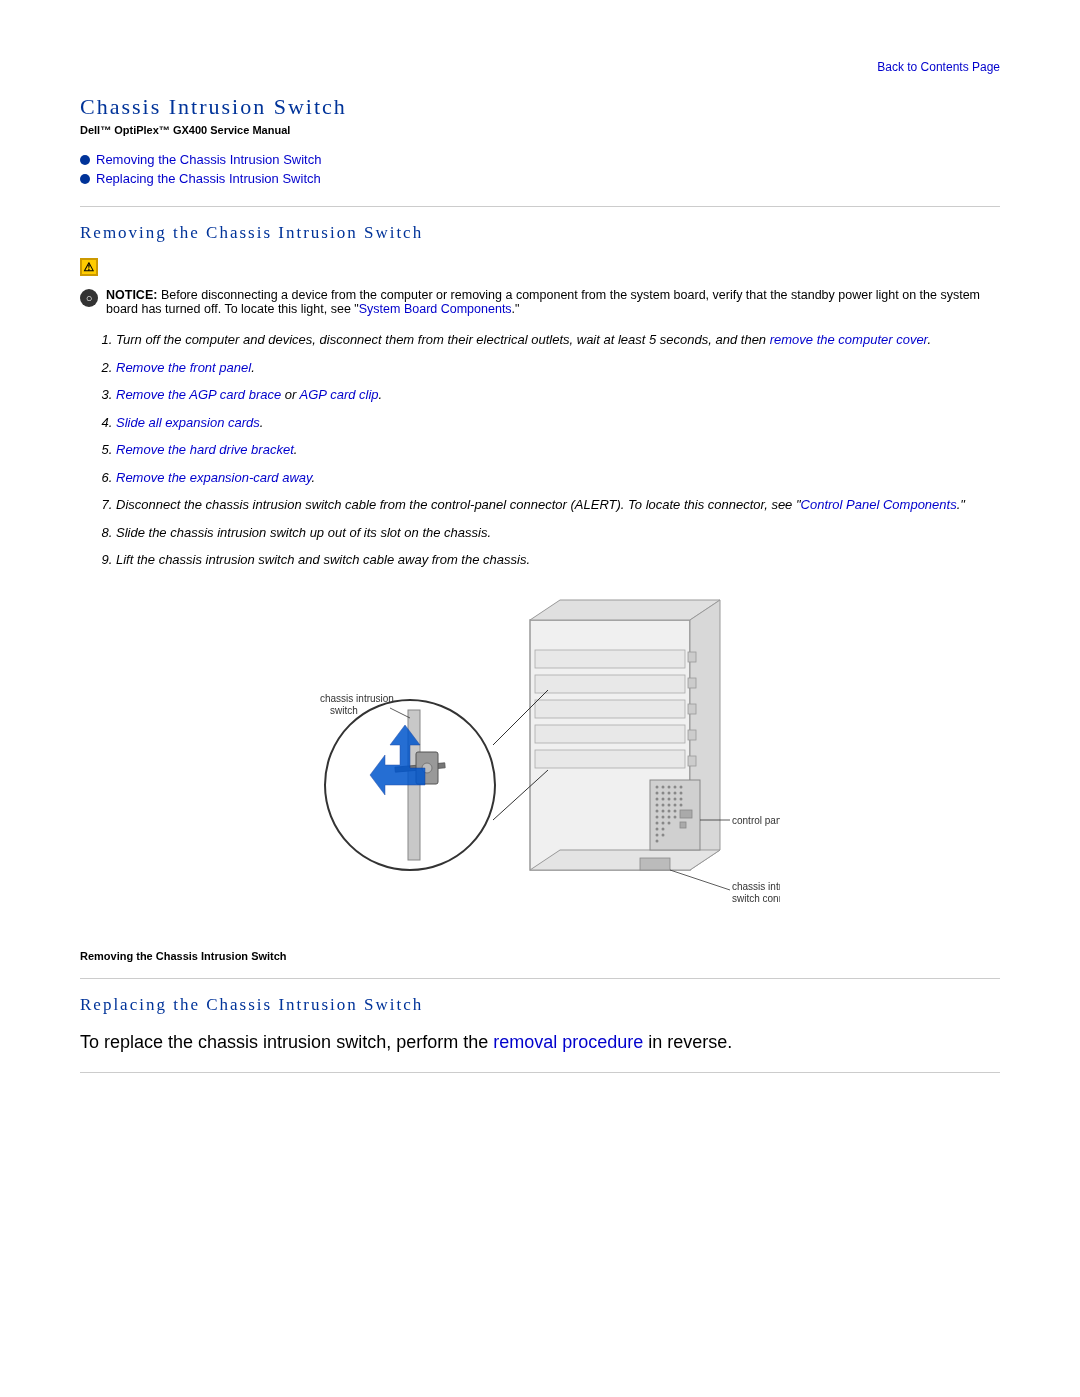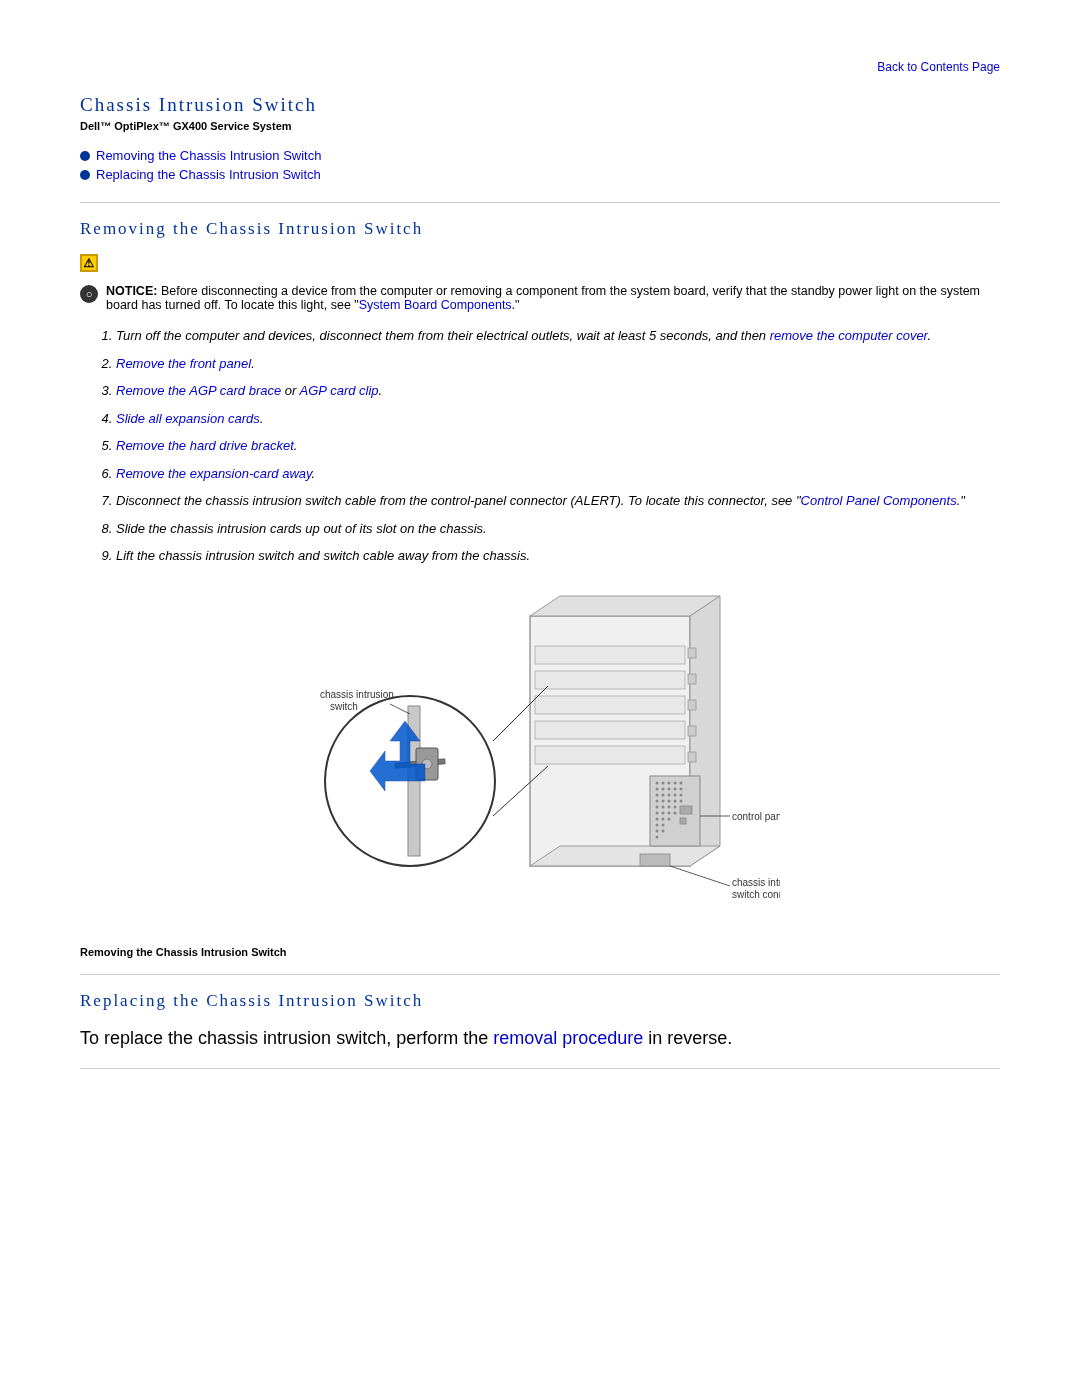--- a/index.html
+++ b/index.html
@@ -8,21 +8,21 @@
       font-size: 13px;
       color: #000;
       background: #fff;
       padding: 60px 80px;
       max-width: 1080px;
     }
     a { color: #0000cc; text-decoration: none; }
     .back-link { font-size: 12px; margin-bottom: 20px; display: block; text-align: right; }
     .page-title {
       font-family: Georgia, 'Times New Roman', serif;
-      font-size: 19px;
+      font-size: 22px;
       font-weight: normal;
       color: #003399;
       letter-spacing: 2px;
       margin-bottom: 4px;
     }
     .subtitle {
       font-size: 11px;
       font-weight: bold;
       margin-bottom: 16px;
     }
@@ -96,21 +96,21 @@
     }
     .replacing-section { margin-top: 10px; }
     .replace-text { font-size: 18px; line-height: 1.5; }
   </style>
 </head>
 <body>
 
 <a class="back-link" href="#">Back to Contents Page</a>
 
 <h1 class="page-title">Chassis Intrusion Switch</h1>
-<div class="subtitle">Dell™ OptiPlex™ GX400 Service System</div>
+<div class="subtitle">Dell™ OptiPlex™ GX400 Service Manual</div>
 
 <ul class="toc-list">
   <li>
     <span class="toc-bullet"></span>
     <a href="#removing">Removing the Chassis Intrusion Switch</a>
   </li>
   <li>
     <span class="toc-bullet"></span>
     <a href="#replacing">Replacing the Chassis Intrusion Switch</a>
   </li>
@@ -150,21 +150,21 @@
   <li>
     <a href="#">Remove the hard drive bracket</a><span>.</span>
   </li>
   <li>
     <a href="#">Remove the expansion-card away</a><span>.</span>
   </li>
   <li>
     <span>Disconnect the chassis intrusion switch cable from the control-panel connector (ALERT). To locate this connector, see "<a href="#">Control Panel Components</a>."</span>
   </li>
   <li>
-    <span>Slide the chassis intrusion cards up out of its slot on the chassis.</span>
+    <span>Slide the chassis intrusion switch up out of its slot on the chassis.</span>
   </li>
   <li>
     <span>Lift the chassis intrusion switch and switch cable away from the chassis.</span>
   </li>
 </ol>
 
 <div class="diagram-container">
   <div style="position:relative; width:480px; height:340px;">
     <svg width="480" height="340" viewBox="0 0 480 340">
 

